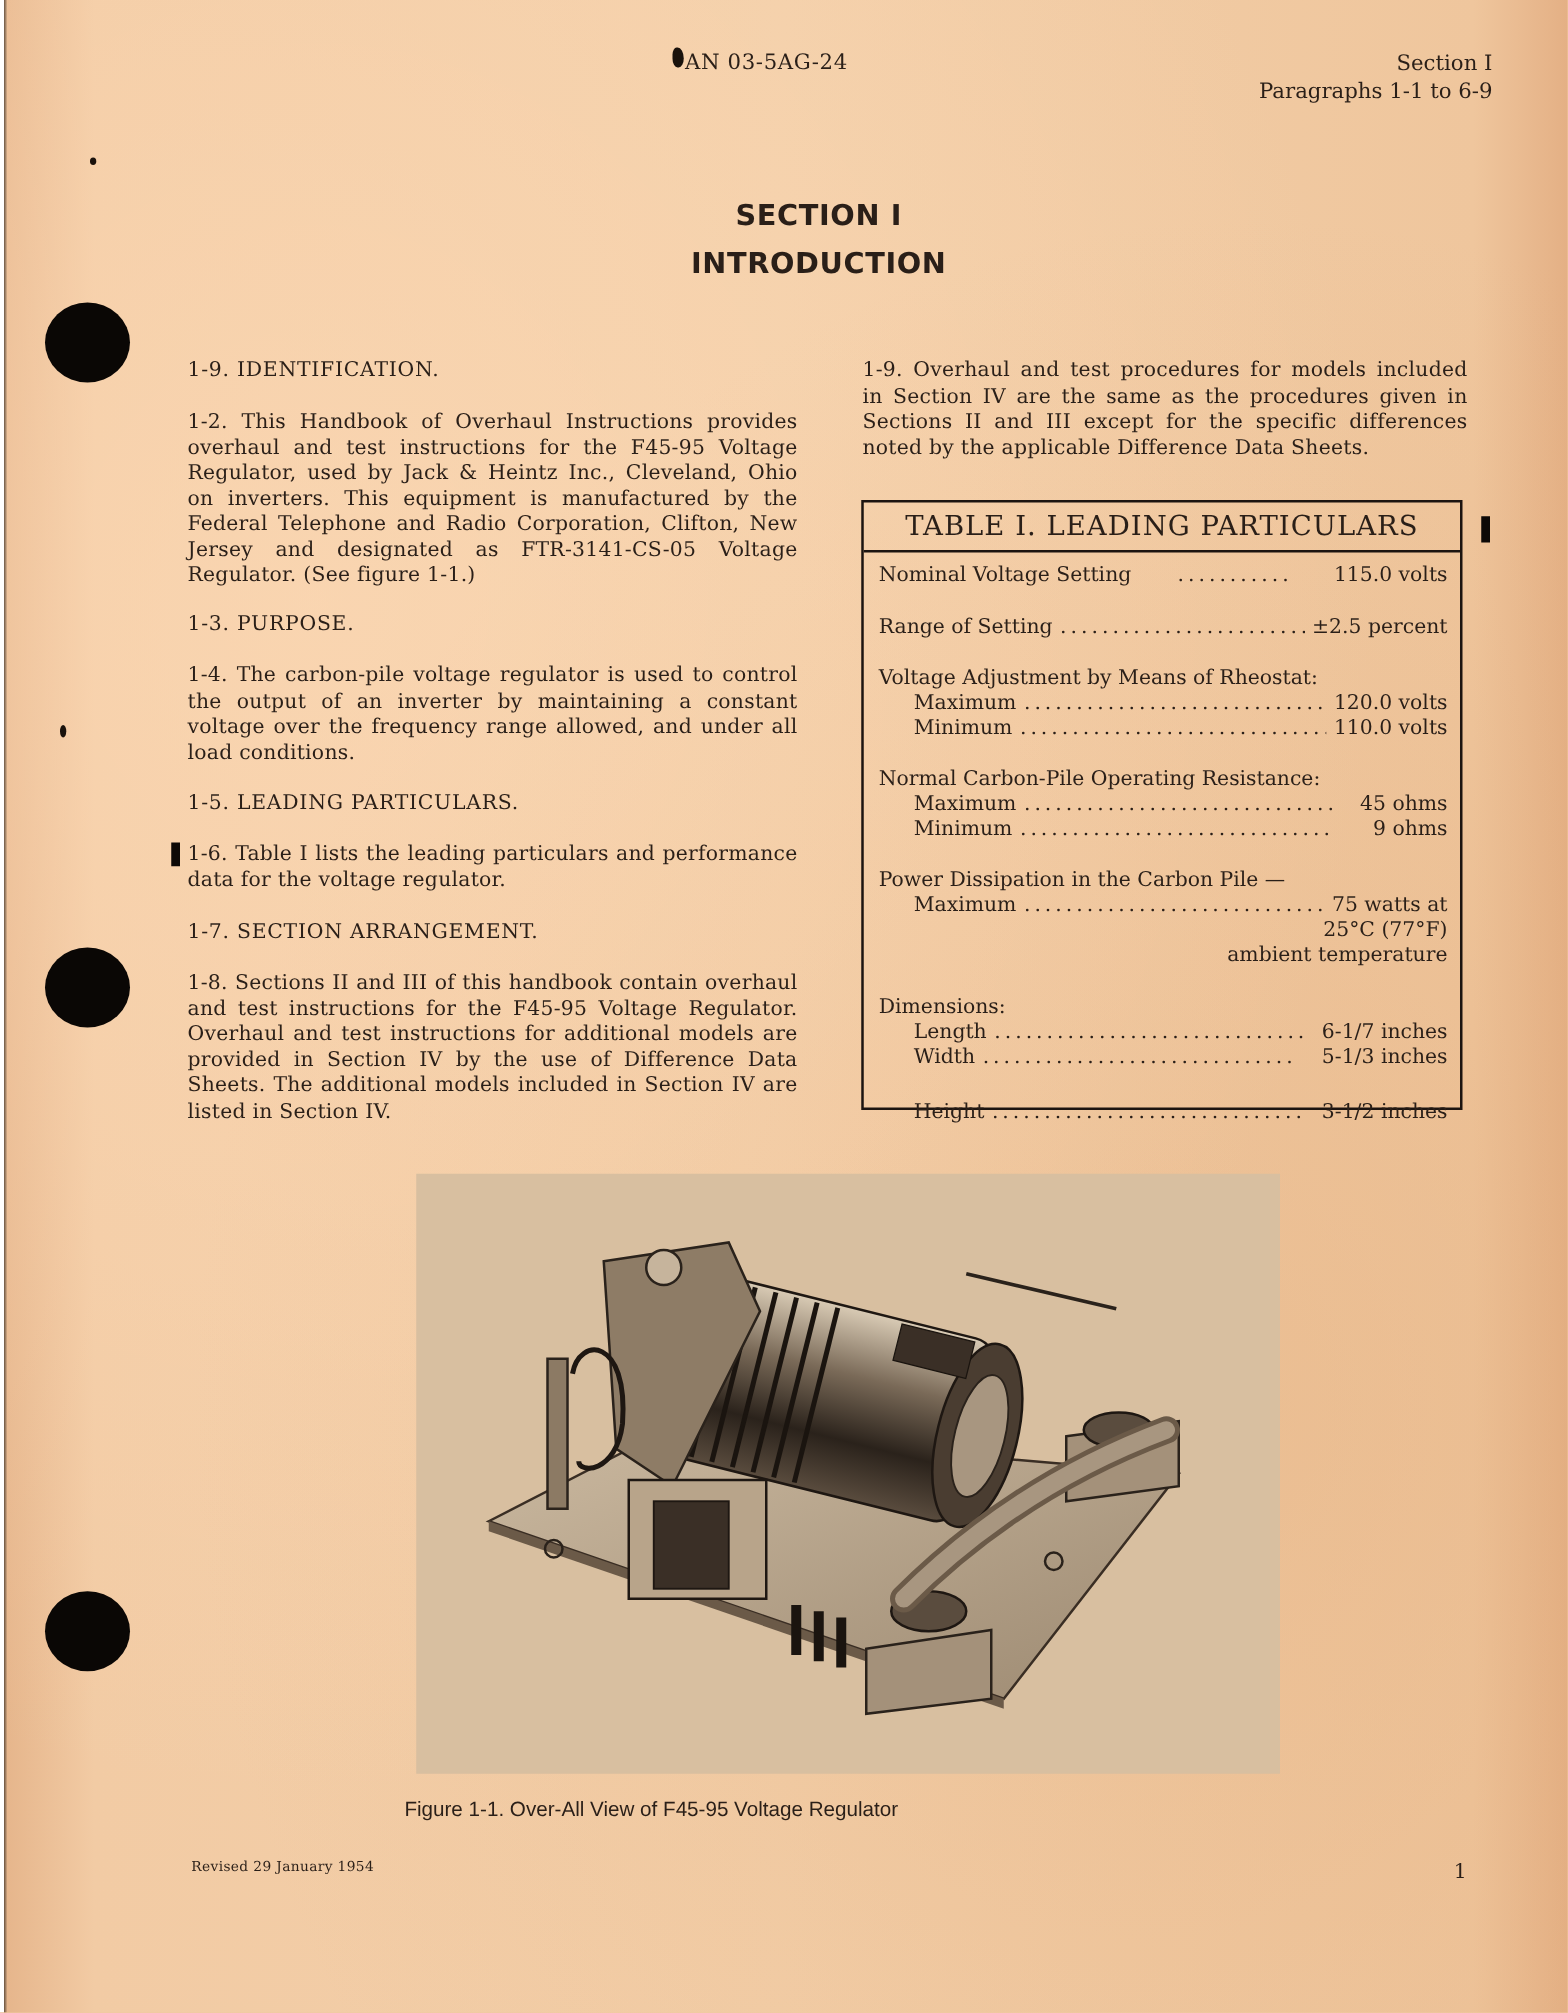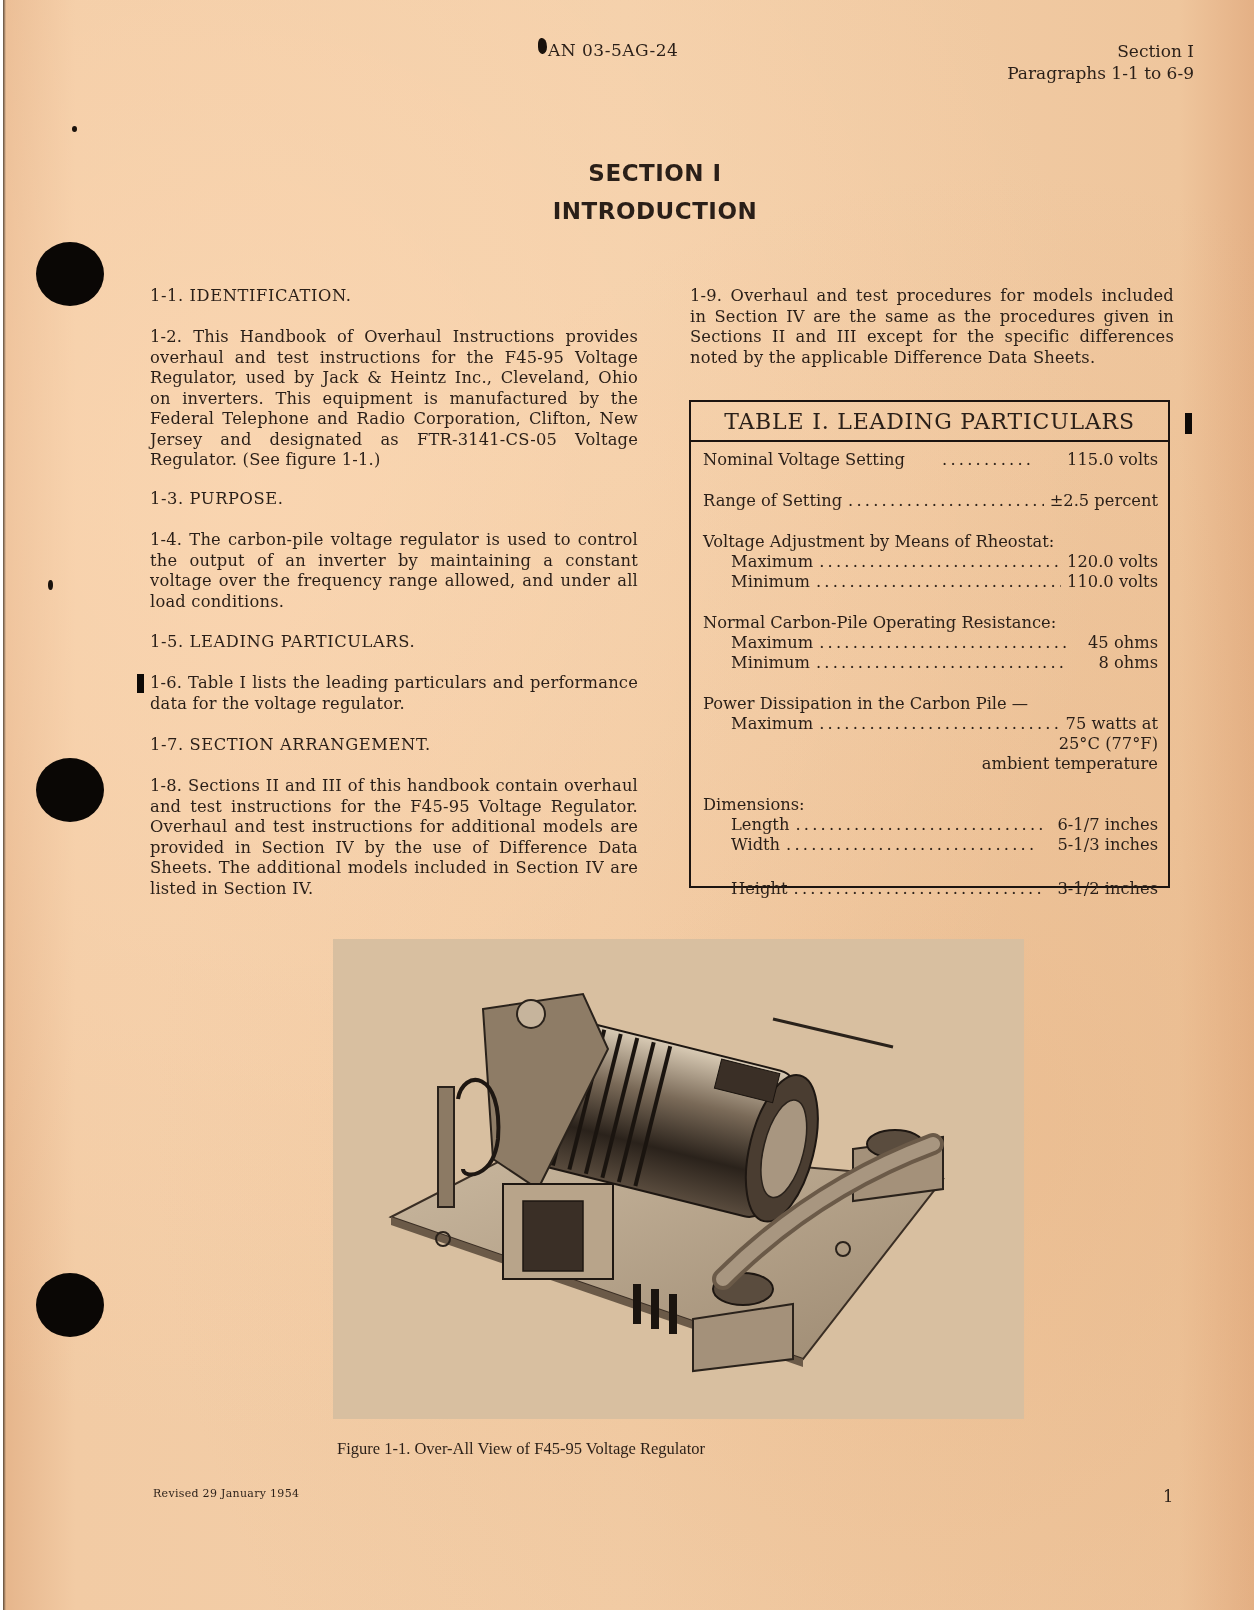--- a/index.html
+++ b/index.html
@@ -34,21 +34,21 @@
     .table-box { left: 689px; top: 400px; width: 481px; height: 488px; border: 2px solid #1c1410; box-sizing: border-box; }
     .table-title { height: 38px; border-bottom: 2px solid #1c1410; text-align: center; font-size: 22px; line-height: 40px; letter-spacing: 0.8px; }
     .trow { position: absolute; left: 12px; right: 10px; font-size: 16.3px; line-height: 20.5px; display: flex; }
     .trow .lbl { white-space: nowrap; }
     .trow.indent { left: 40px; }
     .trow .dots { flex: 1; overflow: hidden; white-space: nowrap; margin: 0 6px; letter-spacing: 3.2px; }
     .trow .val { white-space: nowrap; text-align: right; }
     .trow.right-only { justify-content: flex-end; }
 
     .figure { left: 333px; top: 939px; width: 691px; height: 480px; background: #d8bfa0; }
-    .caption { left: 0; width: 1042px; top: 1439px; text-align: center; font-family: Liberation Serif, serif; font-size: 16.5px; }
+    .caption { left: 0; width: 1042px; top: 1439px; text-align: center; font-family: Liberation Sans, sans-serif; font-size: 16.5px; }
     .footer-left { left: 153px; top: 1487px; font-size: 11px; letter-spacing: 0.3px; }
     .footer-right { left: 1163px; top: 1487px; font-size: 16.3px; }
   </style>
 </head>
 <body>
 
 <div class="edge"></div>
 <div class="hole" style="top:242px;"></div>
 <div class="hole" style="top:758px;"></div>
 <div class="hole" style="top:1273px;"></div>
@@ -58,21 +58,21 @@
 
 <div class="abs hdr-left">AN 03-5AG-24</div>
 <div class="abs hdr-right">
   <div>Section I</div>
   <div>Paragraphs 1-1 to 6-9</div>
 </div>
 
 <div class="abs title t1">SECTION I</div>
 <div class="abs title t2">INTRODUCTION</div>
 
-<p class="abs para heading col-left" style="top:286px;">1-1.  IDENTIFICATION.</p>
+<p class="abs para heading col-left" style="top:286px;">1-9.  IDENTIFICATION.</p>
 <p class="abs para col-left" style="top:327px;">1-2.  This Handbook of Overhaul Instructions provides overhaul and test instructions for the F45-95 Voltage Regulator, used by Jack &amp; Heintz Inc., Cleveland, Ohio on inverters.  This equipment is manufactured by the Federal Telephone and Radio Corporation, Clifton, New Jersey and designated as FTR-3141-CS-05 Voltage Regulator.  (See figure 1-1.)</p>
 <p class="abs para heading col-left" style="top:489px;">1-3.  PURPOSE.</p>
 <p class="abs para col-left" style="top:530px;">1-4.  The carbon-pile voltage regulator is used to control the output of an inverter by maintaining a constant voltage over the frequency range allowed, and under all load conditions.</p>
 <p class="abs para heading col-left" style="top:632px;">1-5.  LEADING PARTICULARS.</p>
 <div class="change-bar" style="left:137px;top:674px;"></div>
 <p class="abs para col-left" style="top:673px;">1-6.  Table I lists the leading particulars and performance data for the voltage regulator.</p>
 <p class="abs para heading col-left" style="top:735px;">1-7.  SECTION ARRANGEMENT.</p>
 <p class="abs para col-left" style="top:776px;">1-8.  Sections II and III of this handbook contain overhaul and test instructions for the F45-95 Voltage Regulator.  Overhaul and test instructions for additional models are provided in Section IV by the use of Difference Data Sheets.  The additional models included in Section IV are listed in Section IV.</p>
 
 <p class="abs para col-right" style="top:286px;">1-9.  Overhaul and test procedures for models included in Section IV are the same as the procedures given in Sections II and III except for the specific differences noted by the applicable Difference Data Sheets.</p>
@@ -108,21 +108,21 @@
     <span class="lbl">Normal Carbon-Pile Operating Resistance:</span>
   </div>
   <div class="trow indent" style="top:231px;">
     <span class="lbl">Maximum</span>
       <span class="dots">..............................</span>
       <span class="val">45 ohms</span>
   </div>
   <div class="trow indent" style="top:251px;">
     <span class="lbl">Minimum</span>
       <span class="dots">..............................</span>
-      <span class="val">8 ohms</span>
+      <span class="val">9 ohms</span>
   </div>
   <div class="trow" style="top:292px;">
     <span class="lbl">Power Dissipation in the Carbon Pile —</span>
   </div>
   <div class="trow indent" style="top:312px;">
     <span class="lbl">Maximum</span>
       <span class="dots">..............................</span>
       <span class="val">75 watts at</span>
   </div>
   <div class="trow right-only" style="top:332px;">

